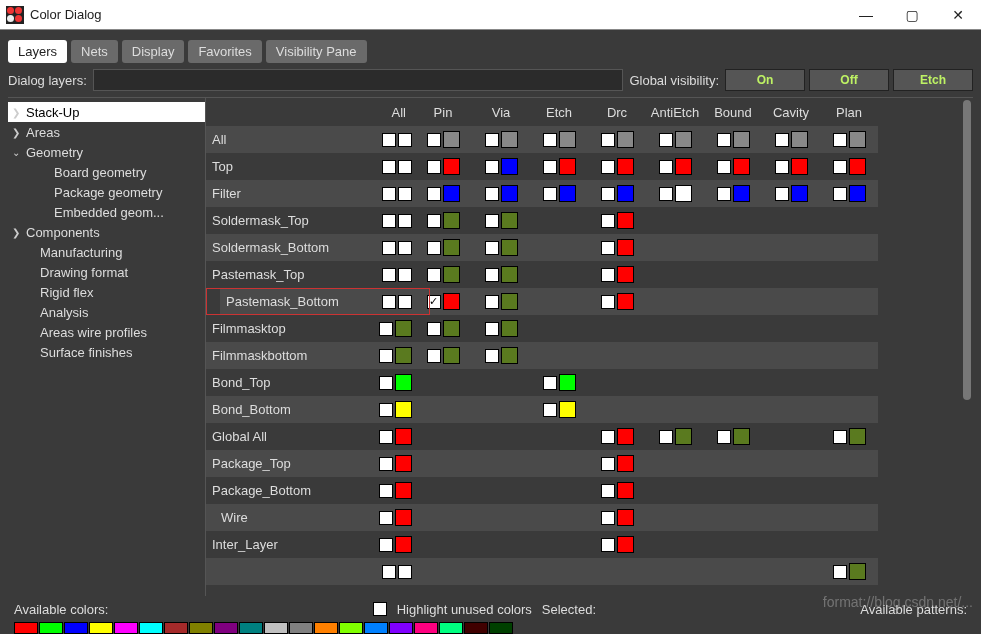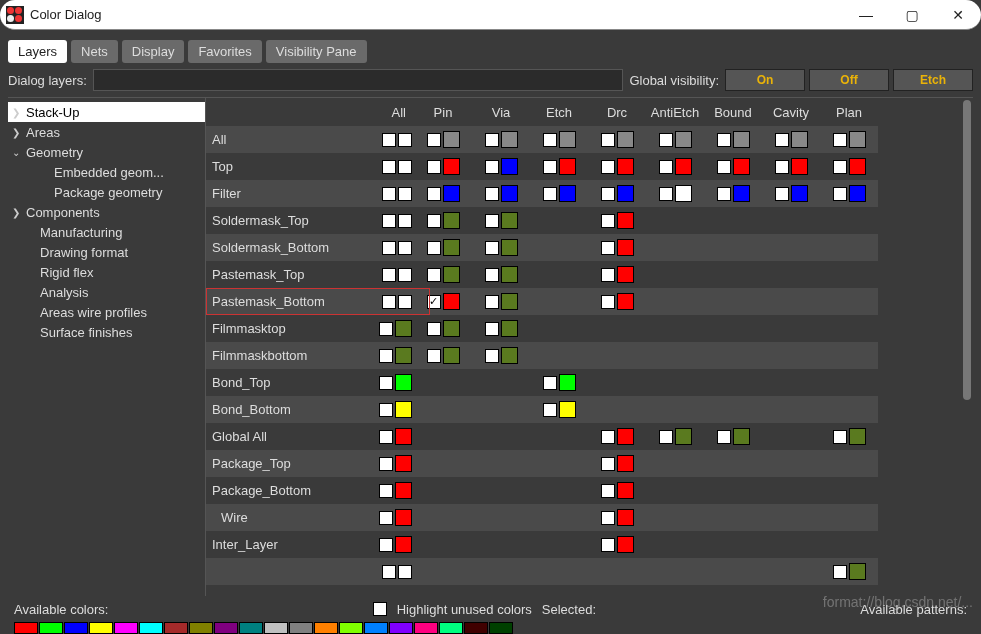--- a/index.html
+++ b/index.html
@@ -1,34 +1,34 @@
 <!DOCTYPE html>
 <html><head>
 <meta charset="utf-8">
 <style>
   * { box-sizing: border-box; margin: 0; padding: 0; font-family: "Segoe UI", Arial, sans-serif; }
   body { width: 981px; height: 634px; background: #3a3a3a; color: #ddd; font-size: 13px; overflow: hidden; position: relative; }
   
-  .titlebar { height: 30px; background: #fff; color: #222; display: flex; align-items: center; padding-left: 6px; border-bottom: 1px solid #888; border-radius: 15px; }
+  .titlebar { height: 30px; background: #fff; color: #222; display: flex; align-items: center; padding-left: 6px; border-bottom: 1px solid #888; }
   .app-icon { width: 18px; height: 18px; background: #222; display: flex; flex-wrap: wrap; padding: 1px; gap: 1px; margin-right: 6px; }
   .app-icon span { width: 7px; height: 7px; border-radius: 50%; }
   .ic1 { background: #e33; } .ic2 { background: #e33; } .ic3 { background: #eee; } .ic4 { background: #e33; }
   .titlebar-title { flex: 1; }
   .winbtns { display: flex; height: 100%; }
   .winbtn { width: 46px; display: flex; align-items: center; justify-content: center; font-size: 14px; }
   
   .chrome { background: #3a3a3a; padding: 10px 8px 0 8px; height: calc(100% - 30px); display: flex; flex-direction: column; }
   
   .tabs { display: flex; gap: 4px; margin-bottom: 6px; }
   .tab { background: #6a6a6a; color: #ddd; padding: 4px 10px; border-radius: 3px; font-size: 13px; cursor: pointer; }
   .tab.active { background: #fff; color: #222; }
   
   .filterrow { display: flex; align-items: center; gap: 6px; margin-bottom: 6px; }
   .filterrow .txtin { flex: 1; height: 22px; background: #2b2b2b; border: 1px solid #555; }
-  .gvbtn { width: 80px; height: 22px; background: #555; border: 1px solid #222; color: #eab308; display: flex; align-items: center; justify-content: center; font-weight: bold; font-size: 12px; cursor: pointer; }
+  .gvbtn { width: 80px; height: 22px; background: #555; border: 1px solid #222; color: #bef264; display: flex; align-items: center; justify-content: center; font-weight: bold; font-size: 12px; cursor: pointer; }
   
   .split { flex: 1; display: flex; border-top: 1px solid #555; overflow: hidden; }
   
   .tree { width: 198px; border-right: 1px solid #555; padding-top: 4px; overflow: auto; }
   .treeitem { display: flex; align-items: center; height: 20px; padding-left: 4px; cursor: pointer; }
   .treeitem.sel { background: #fff; color: #000; }
   .treeitem .arrow { width: 14px; display: inline-block; color: #ccc; font-size: 10px; }
   .treeitem.child { padding-left: 32px; }
   .treeitem.sub { padding-left: 18px; }
   
@@ -98,25 +98,29 @@
         <div class="treeitem">
           <span class="arrow">❯</span>
           <span>Areas</span>
         </div>
         <div class="treeitem">
           <span class="arrow">⌄</span>
           <span>Geometry</span>
         </div>
         <div class="treeitem child">
           <span class="arrow"></span>
+          <span>Board geometry</span>
+        </div>
+        <div class="treeitem child">
+          <span class="arrow"></span>
+          <span>Package geometry</span>
+        </div>
+        <div class="treeitem child">
+          <span class="arrow"></span>
           <span>Embedded geom...</span>
-        </div>
-        <div class="treeitem child">
-          <span class="arrow"></span>
-          <span>Package geometry</span>
         </div>
         <div class="treeitem">
           <span class="arrow">❯</span>
           <span>Components</span>
         </div>
         <div class="treeitem sub">
           <span class="arrow"></span>
           <span>Manufacturing</span>
         </div>
         <div class="treeitem sub">
@@ -322,21 +326,21 @@
           </div>
           <div class="cell" style="background: rgb(58, 58, 58);"></div>
           <div class="cell" style="background: rgb(58, 58, 58);">
             <span class="cb"></span>
             <span class="sw" style="background: rgb(255, 0, 0);"></span>
           </div>
           <div class="cell" style="background: rgb(58, 58, 58);"></div>
           <div class="cell" style="background: rgb(58, 58, 58);"></div>
           <div class="cell" style="background: rgb(58, 58, 58);"></div>
           <div class="cell" style="background: rgb(58, 58, 58);"></div>
-          <div class="rowlabel row-even" style="background: rgb(74, 74, 74);">Pastemask_Bottom</div>
+          <div class="rowlabel row-even" style="background: rgb(74, 74, 74); margin-left: 14px;">Pastemask_Bottom</div>
           <div class="cell allcell" style="background: rgb(74, 74, 74);">
             <span class="cb"></span>
             <span class="cb"></span>
           </div>
           <div class="cell" style="background: rgb(74, 74, 74);">
             <span class="cb">✓</span>
             <span class="sw" style="background: rgb(255, 0, 0);"></span>
           </div>
           <div class="cell" style="background: rgb(74, 74, 74);">
             <span class="cb"></span>

